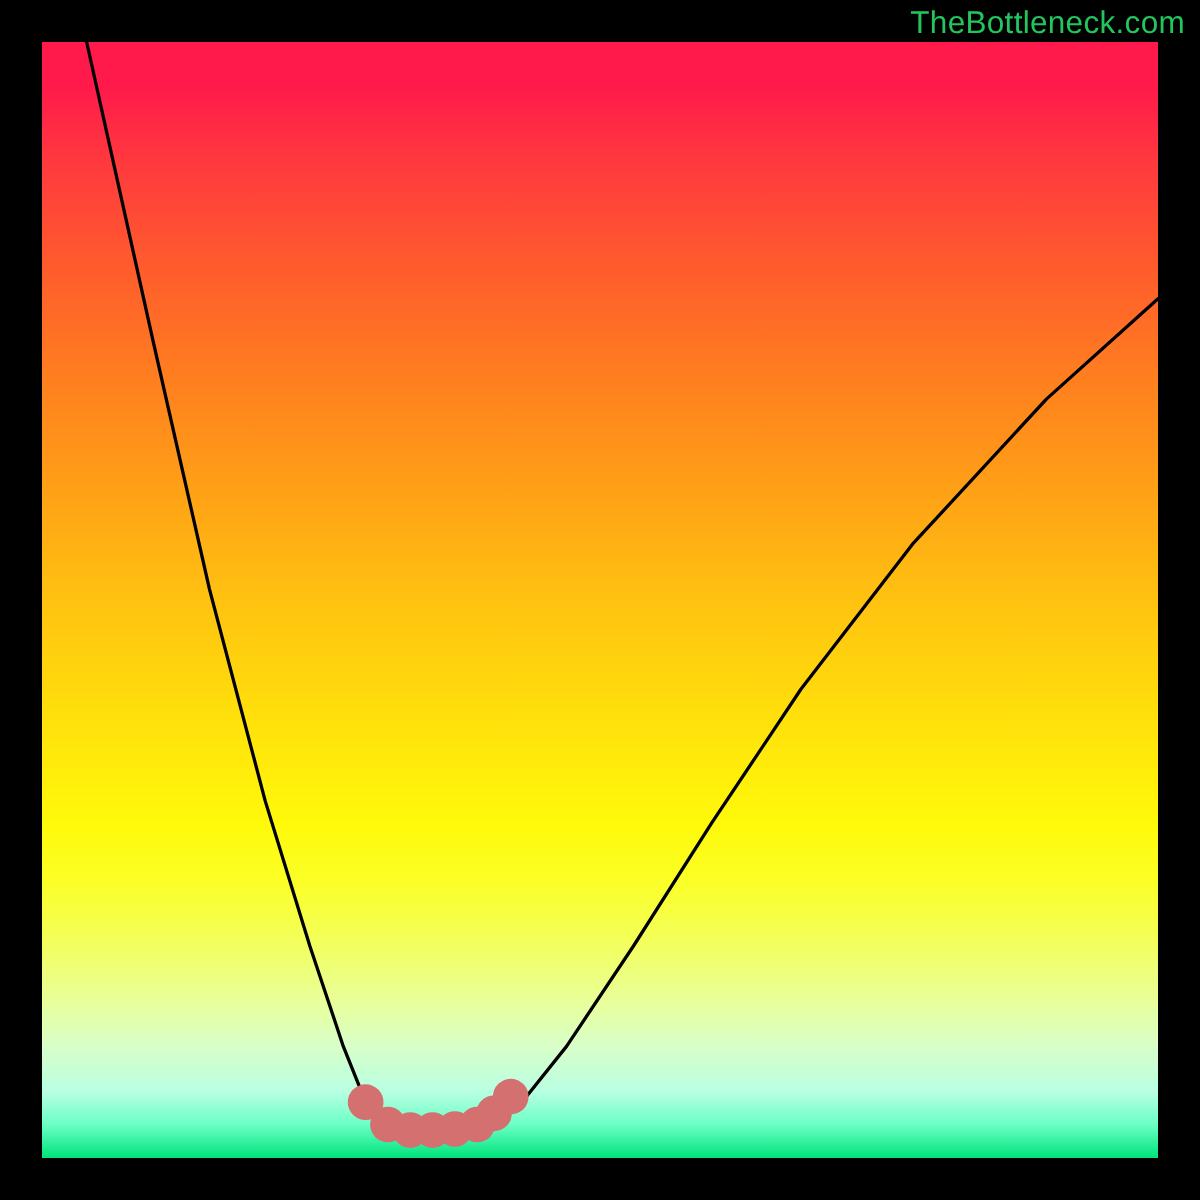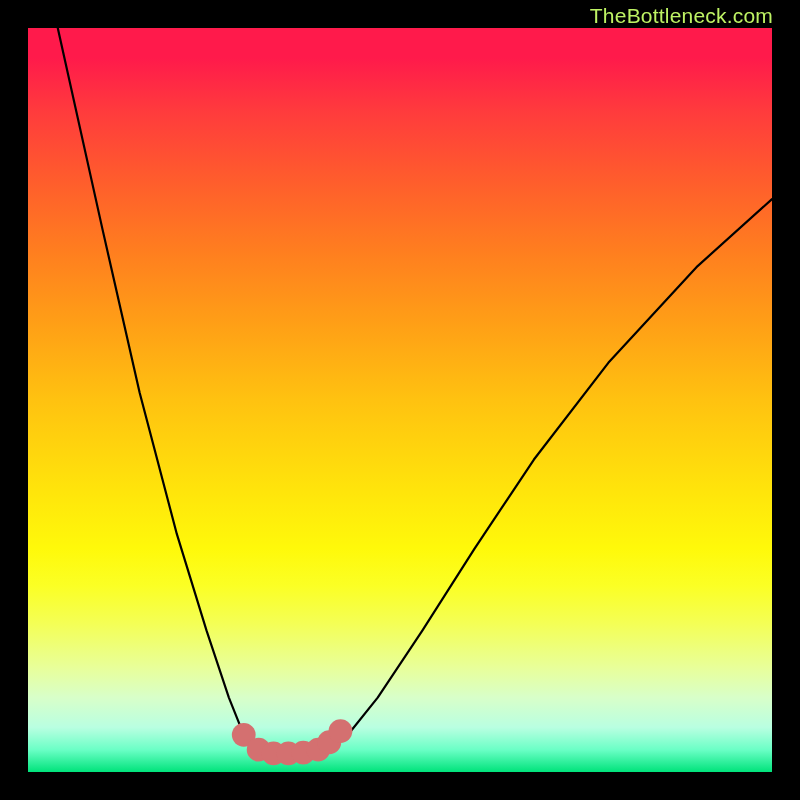--- a/index.html
+++ b/index.html
@@ -47,22 +47,22 @@
     position: absolute;
     left: 0;
     top: 0;
     width: 744px;
     height: 744px;
     overflow: visible;
   }
   .watermark {
     position: absolute;
     top: 4px;
-    right: 27px;
-    color: #bef264;
+    right: 10px;
+    color: #22c55e;
     font-size: 21px;
     letter-spacing: 0.2px;
     user-select: none;
   }
 </style>
 </head>
 <body>
 
 <div class="outer">
   <div class="watermark">TheBottleneck.com</div>

